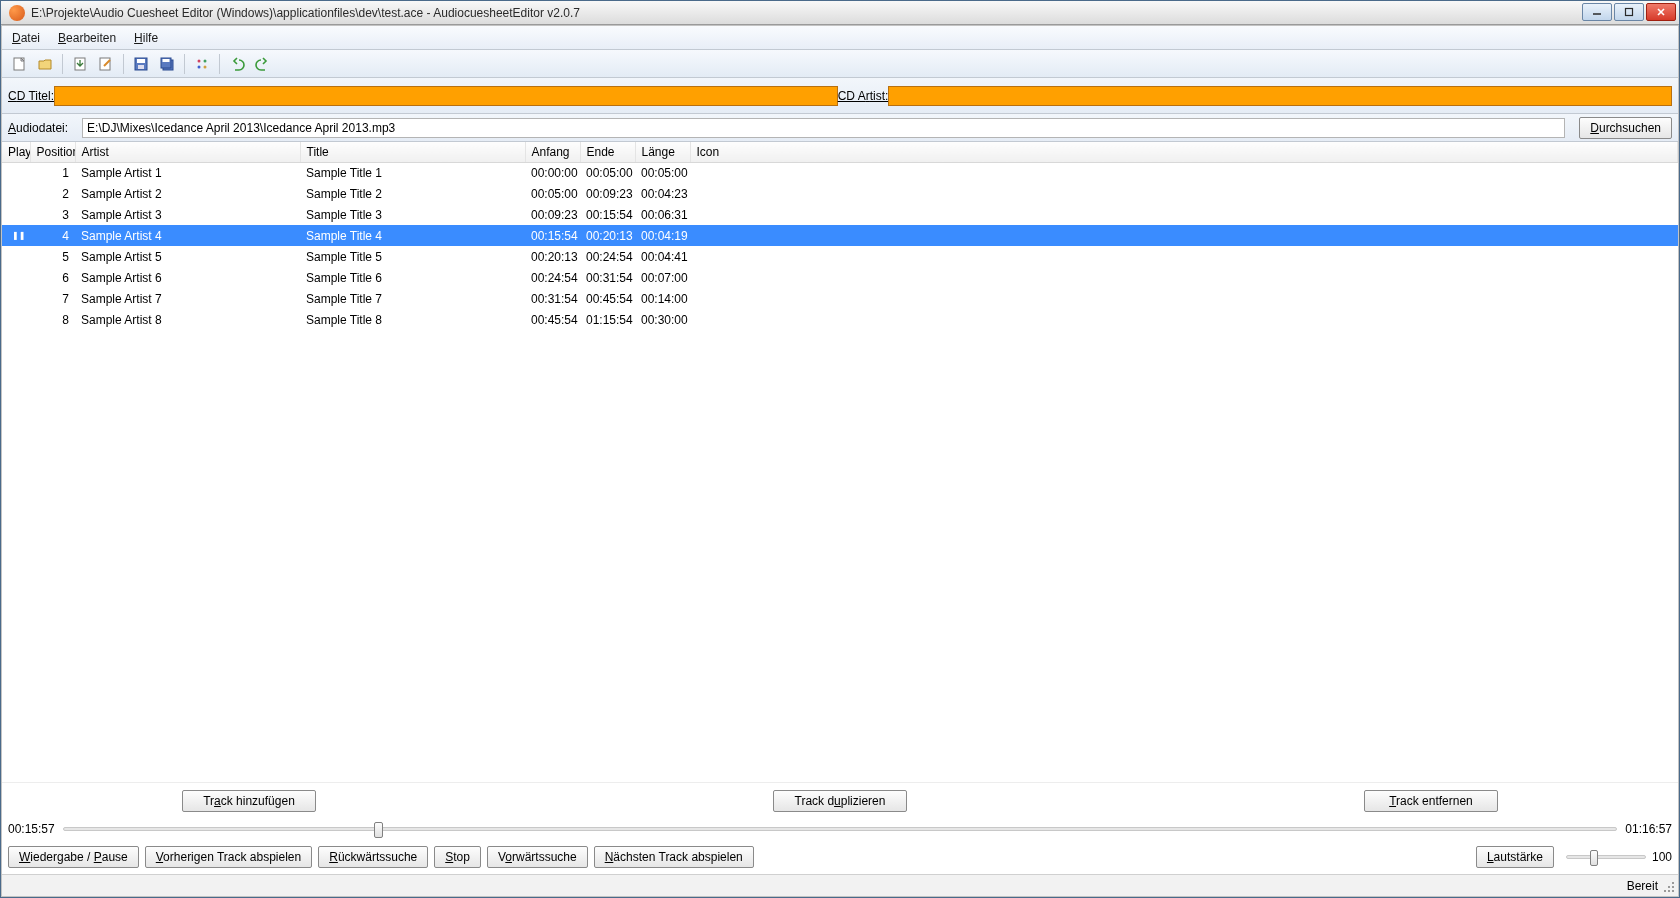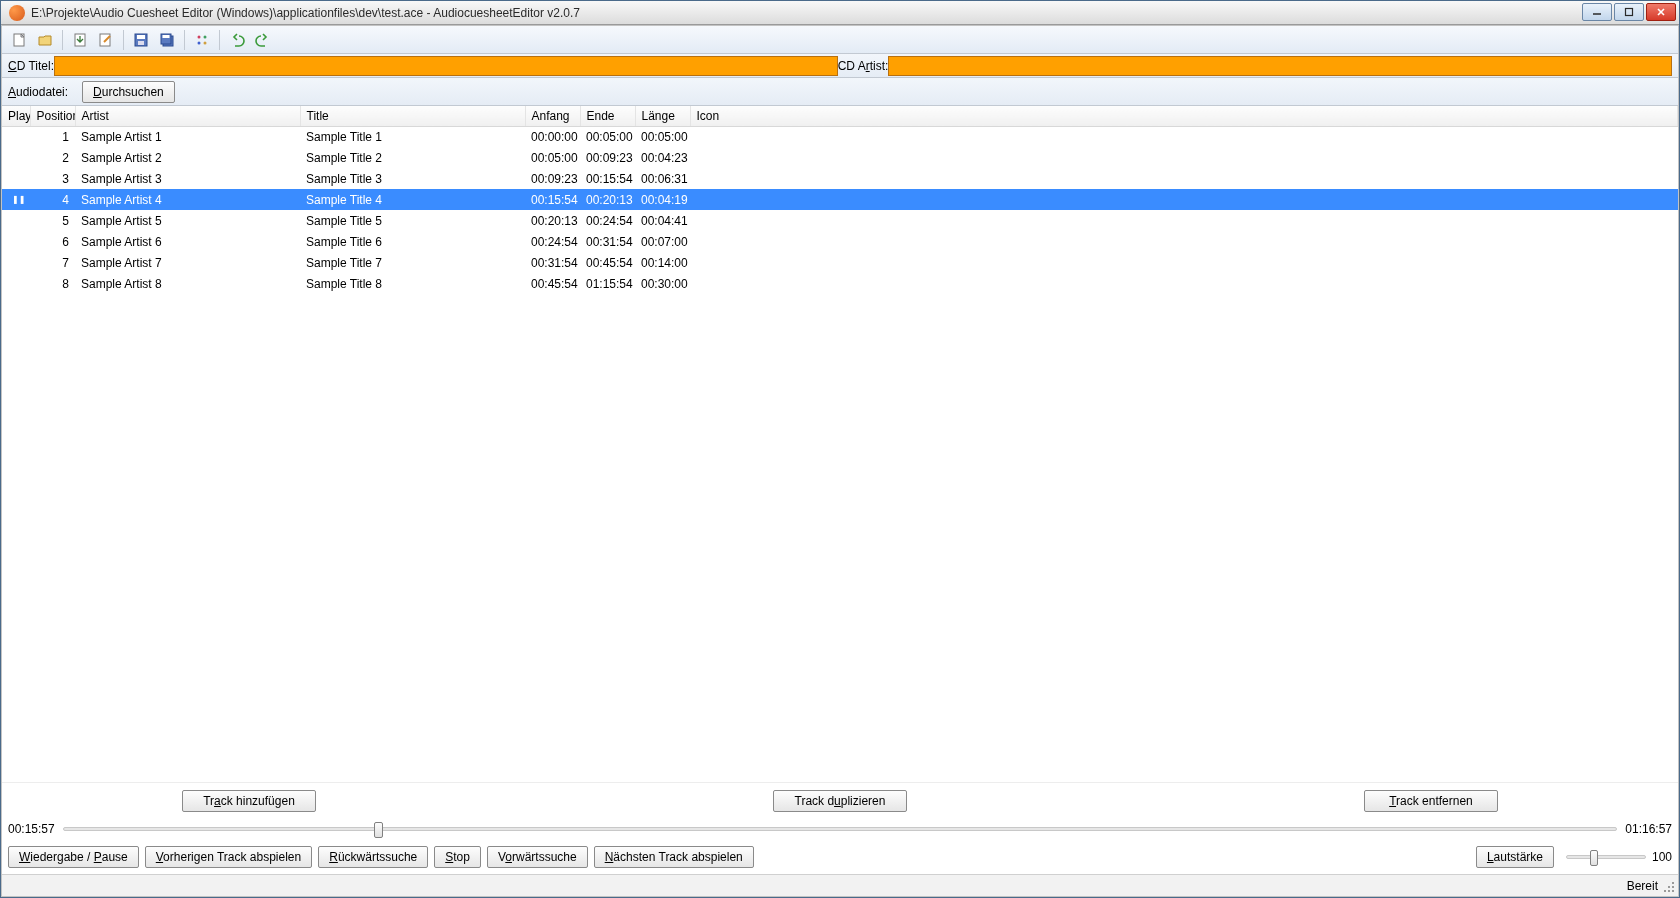--- a/index.html
+++ b/index.html
@@ -17,21 +17,21 @@
   .client{flex:1;display:flex;flex-direction:column;background:#fff;border:1px solid #c3c3c3;margin:0 0 0 0;}
   
   .menubar{height:24px;background:linear-gradient(to bottom,#f9fbfe,#e8eef7);border-bottom:1px solid #c2c9d2;display:flex;align-items:center;padding:0 6px;gap:10px;}
   .menuitem{padding:2px 4px;color:#1a1a1a;cursor:default;}
   .menuitem .ul{text-decoration:underline;}
   
   .toolbar{height:28px;background:linear-gradient(to bottom,#f6f9fd,#e3ebf5);border-bottom:1px solid #c2c9d2;display:flex;align-items:center;padding:0 6px;gap:4px;}
   .tbtn{width:22px;height:22px;border:1px solid transparent;border-radius:2px;display:flex;align-items:center;justify-content:center;}
   .tsep{width:1px;height:20px;background:#c2c9d2;margin:0 2px;}
   
-  .fieldsrow{height:24px;background:linear-gradient(to bottom,#f2f6fb,#e5ecf5);border-bottom:1px solid #c2c9d2;display:flex;align-items:center;padding:0 6px;}
+  .fieldsrow{height:36px;background:linear-gradient(to bottom,#f2f6fb,#e5ecf5);border-bottom:1px solid #c2c9d2;display:flex;align-items:center;padding:0 6px;text-decoration:underline;}
   .fieldsrow .lbl{white-space:nowrap;}
   .fieldsrow .lbl .ul{text-decoration:underline;}
   .orange-input{flex:1;height:20px;background:#ffa000;border:1px solid #b87010;color:#000;}
   .audiorow{height:28px;background:linear-gradient(to bottom,#f2f6fb,#e5ecf5);border-bottom:1px solid #c2c9d2;display:flex;align-items:center;padding:0 6px;gap:14px;}
   .audiorow .lbl .ul{text-decoration:underline;}
   .text-input{flex:1;height:20px;border:1px solid #b4b4b4;background:#fff;padding:0 4px;font:inherit;}
   .std-btn{height:22px;padding:0 10px;border:1px solid #8a8a8a;border-radius:2px;background:linear-gradient(to bottom,#fdfdfd,#e6e6e6);font:inherit;cursor:default;}
   .std-btn .ul{text-decoration:underline;}
   
   .table-wrap{flex:1;background:#fff;position:relative;overflow:hidden;}
@@ -94,20 +94,25 @@
         <svg viewBox="0 0 10 10">
             <line x1="2" y1="2" x2="8" y2="8" stroke="#fff" stroke-width="1.6"></line>
             <line x1="8" y1="2" x2="2" y2="8" stroke="#fff" stroke-width="1.6"></line>
           </svg>
       </div>
     </div>
   </div>
 
   <div class="client">
 
+    <div class="menubar">
+      <div class="menuitem"><span class="ul">D</span><span>atei</span></div>
+      <div class="menuitem"><span class="ul">B</span><span>earbeiten</span></div>
+      <div class="menuitem"><span class="ul">H</span><span>ilfe</span></div>
+    </div>
 
     <div class="toolbar">
       <div class="tbtn">
           <svg width="16" height="16">
             <rect x="3" y="2" width="10" height="12" fill="#fff" stroke="#7a7a7a"></rect>
             <polyline points="10,2 13,5 10,5 10,2" fill="#dde" stroke="#7a7a7a"></polyline>
           </svg>
         </div>
       <div class="tbtn">
           <svg width="16" height="16">
@@ -168,20 +173,21 @@
 
     <div class="fieldsrow">
       <span class="lbl"><span class="ul">C</span>D Titel:</span>
       <input class="orange-input" value="" style="">
       <span class="lbl">CD A<span class="ul">r</span>tist:</span>
       <input class="orange-input" value="" style="">
     </div>
 
     <div class="audiorow">
       <span class="lbl"><span class="ul">A</span>udiodatei:</span>
+      <input class="text-input" value="E:\DJ\Mixes\Icedance April 2013\Icedance April 2013.mp3" style="">
       <button class="std-btn"><span class="ul">D</span>urchsuchen</button>
     </div>
 
     <div class="table-wrap">
       <table class="tracklist">
         <colgroup>
           <col class="col-play">
             <col class="col-pos">
             <col class="col-artist">
             <col class="col-title">

